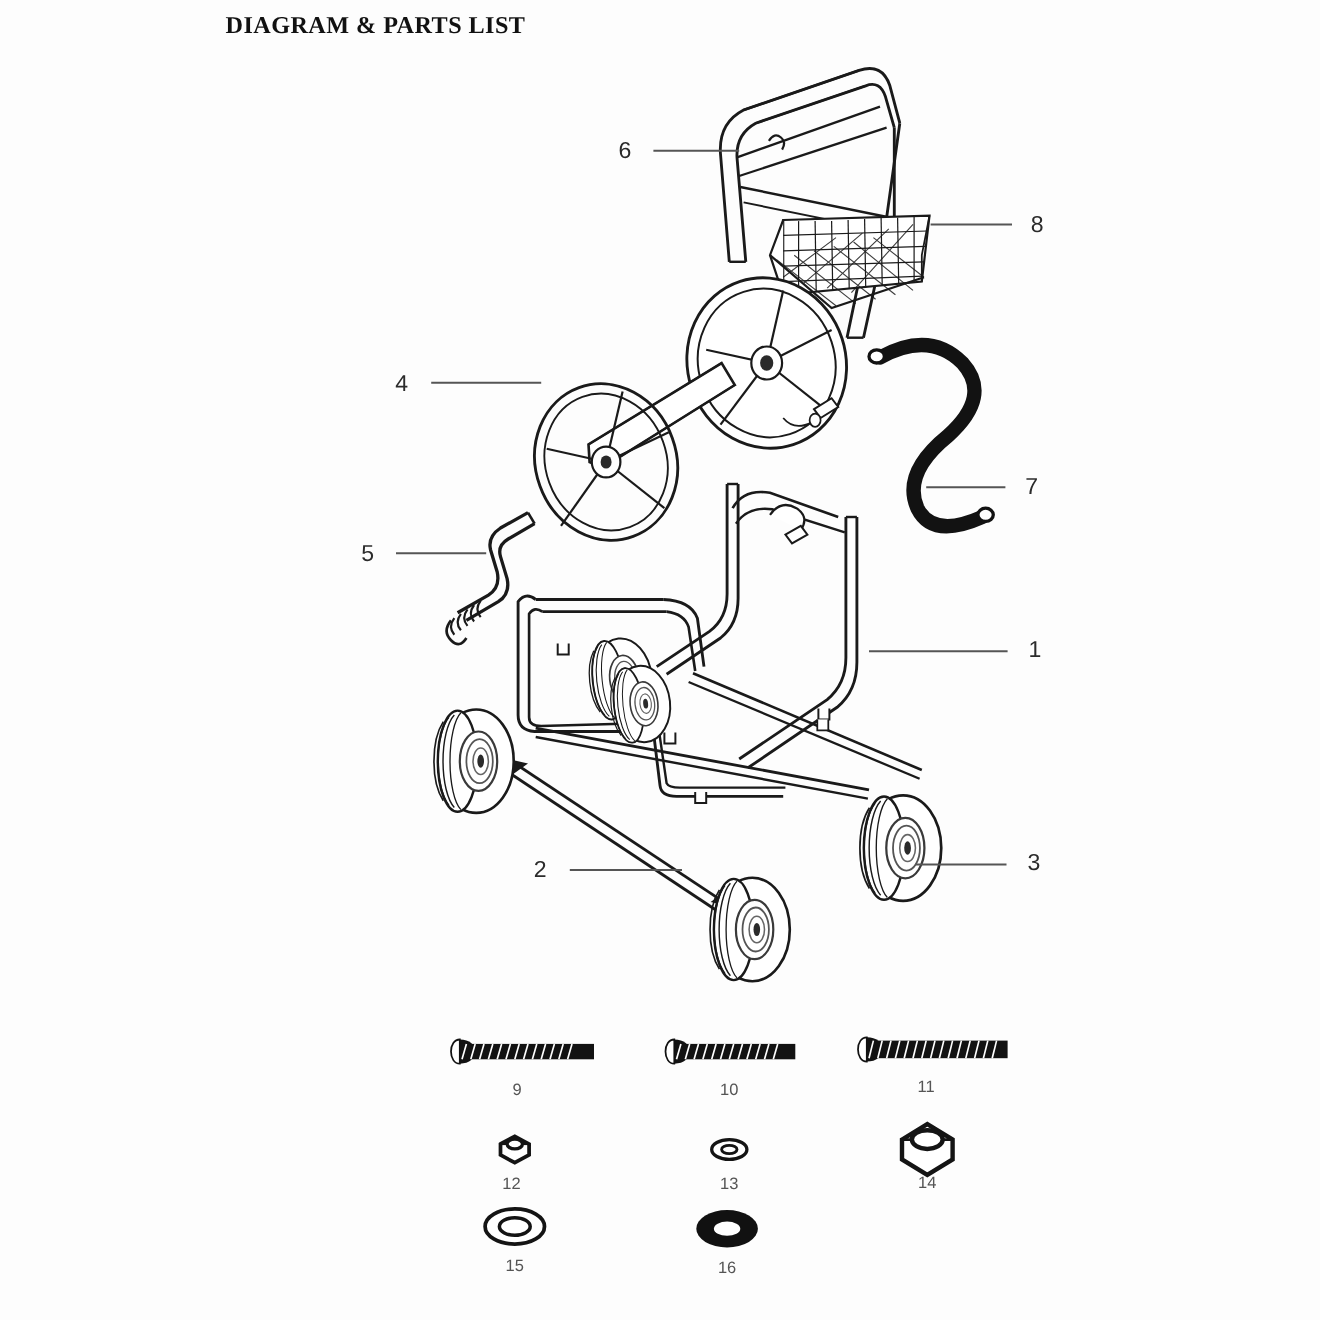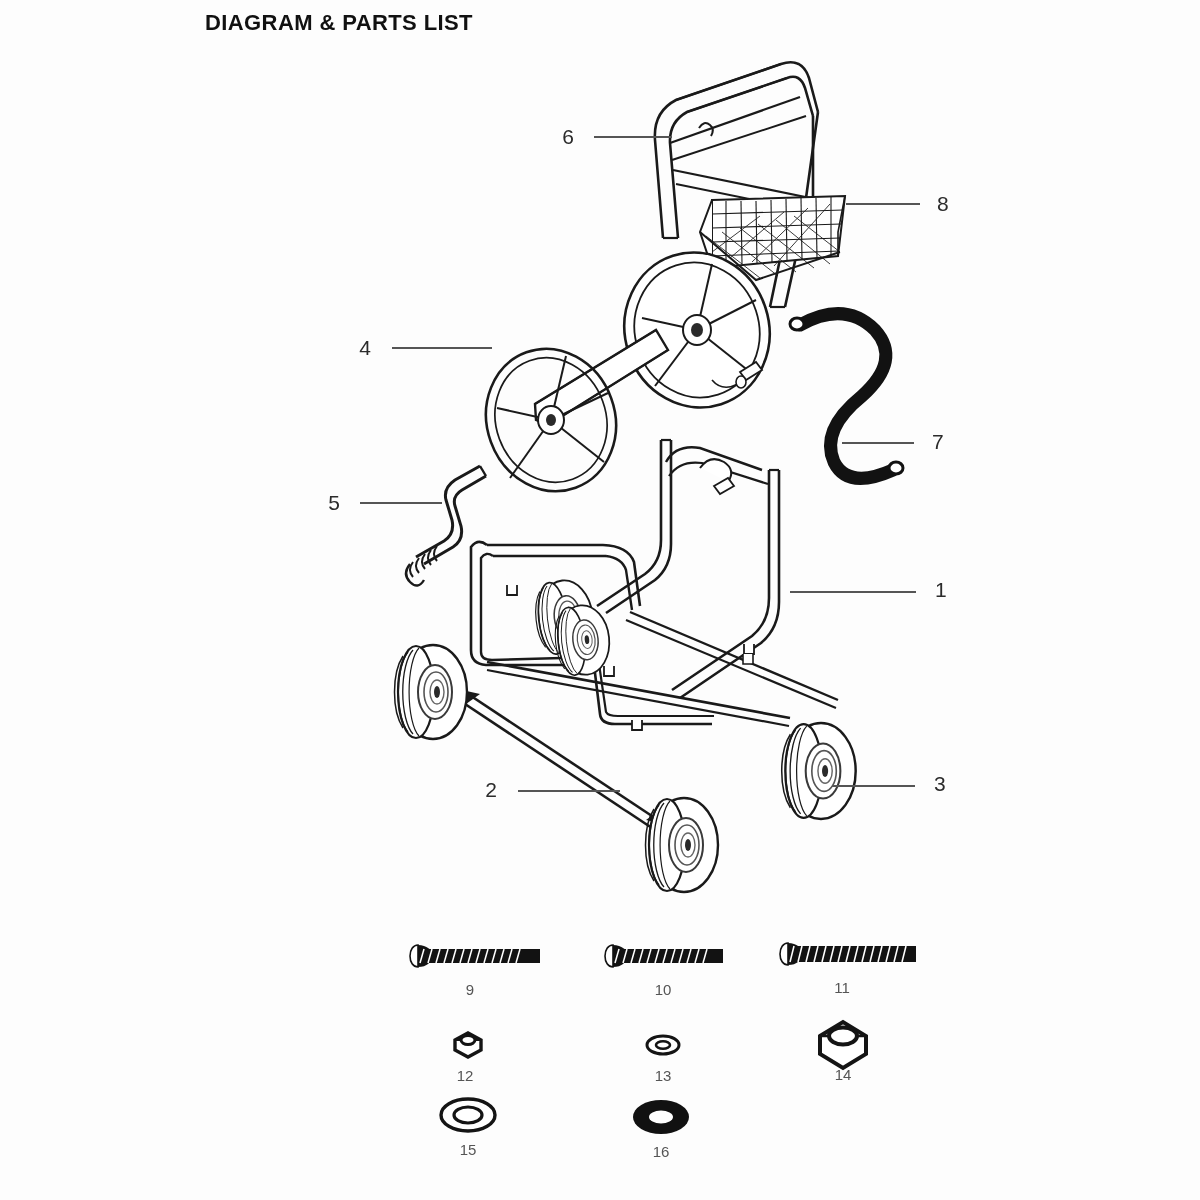--- a/index.html
+++ b/index.html
@@ -24,20 +24,21 @@
   }
   #page-title {
     position: absolute;
     left: 205px;
     top: 10px;
     font-size: 22px;
     font-weight: bold;
     letter-spacing: 0.4px;
     color: #111111;
     white-space: nowrap;
+    font-family: Liberation Serif, serif;
   }
   #diagram-canvas {
     position: absolute;
     left: 0;
     top: 0;
     width: 1200px;
     height: 1200px;
   }
   .callout-text {
     font-size: 21px;

